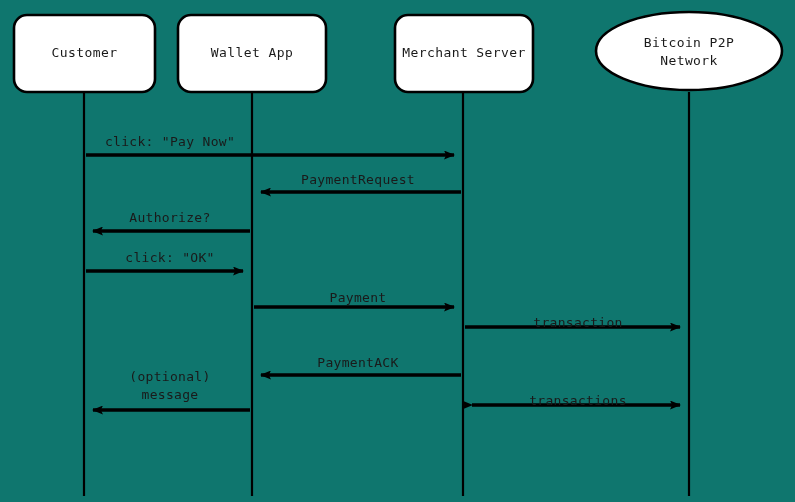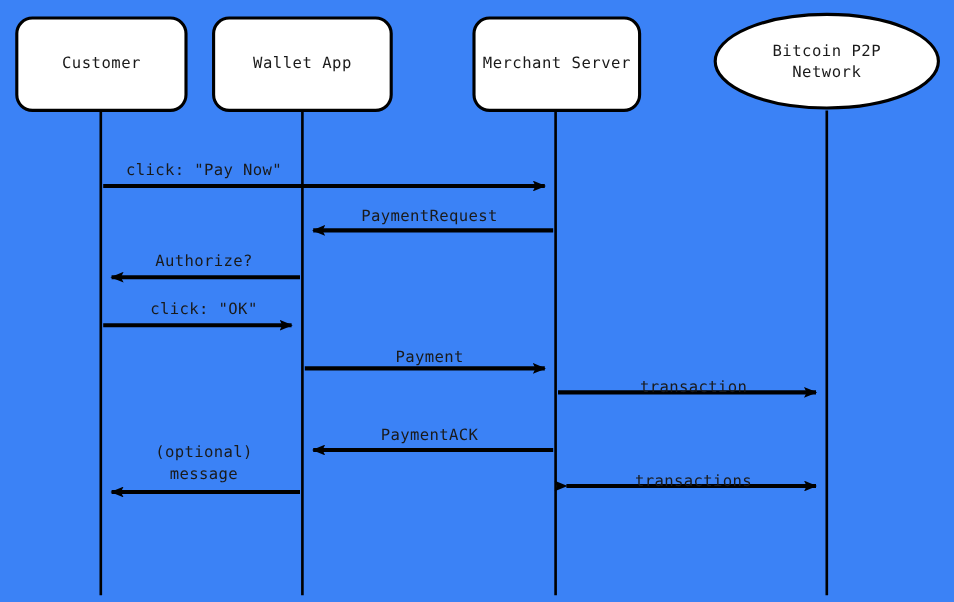--- a/index.html
+++ b/index.html
@@ -9,21 +9,21 @@
     background: #ffffff;
   }
   body {
     font-family: "DejaVu Sans Mono", "Liberation Mono", monospace;
   }
   #canvas-wrap {
     position: relative;
     width: 795px;
     height: 502px;
     overflow: hidden;
-    background: #3b82f6;
+    background: #0f766e;
   }
   svg#diagram {
     position: absolute;
     left: 0;
     top: 0;
     width: 795px;
     height: 502px;
     display: block;
   }
   .node-shape {

